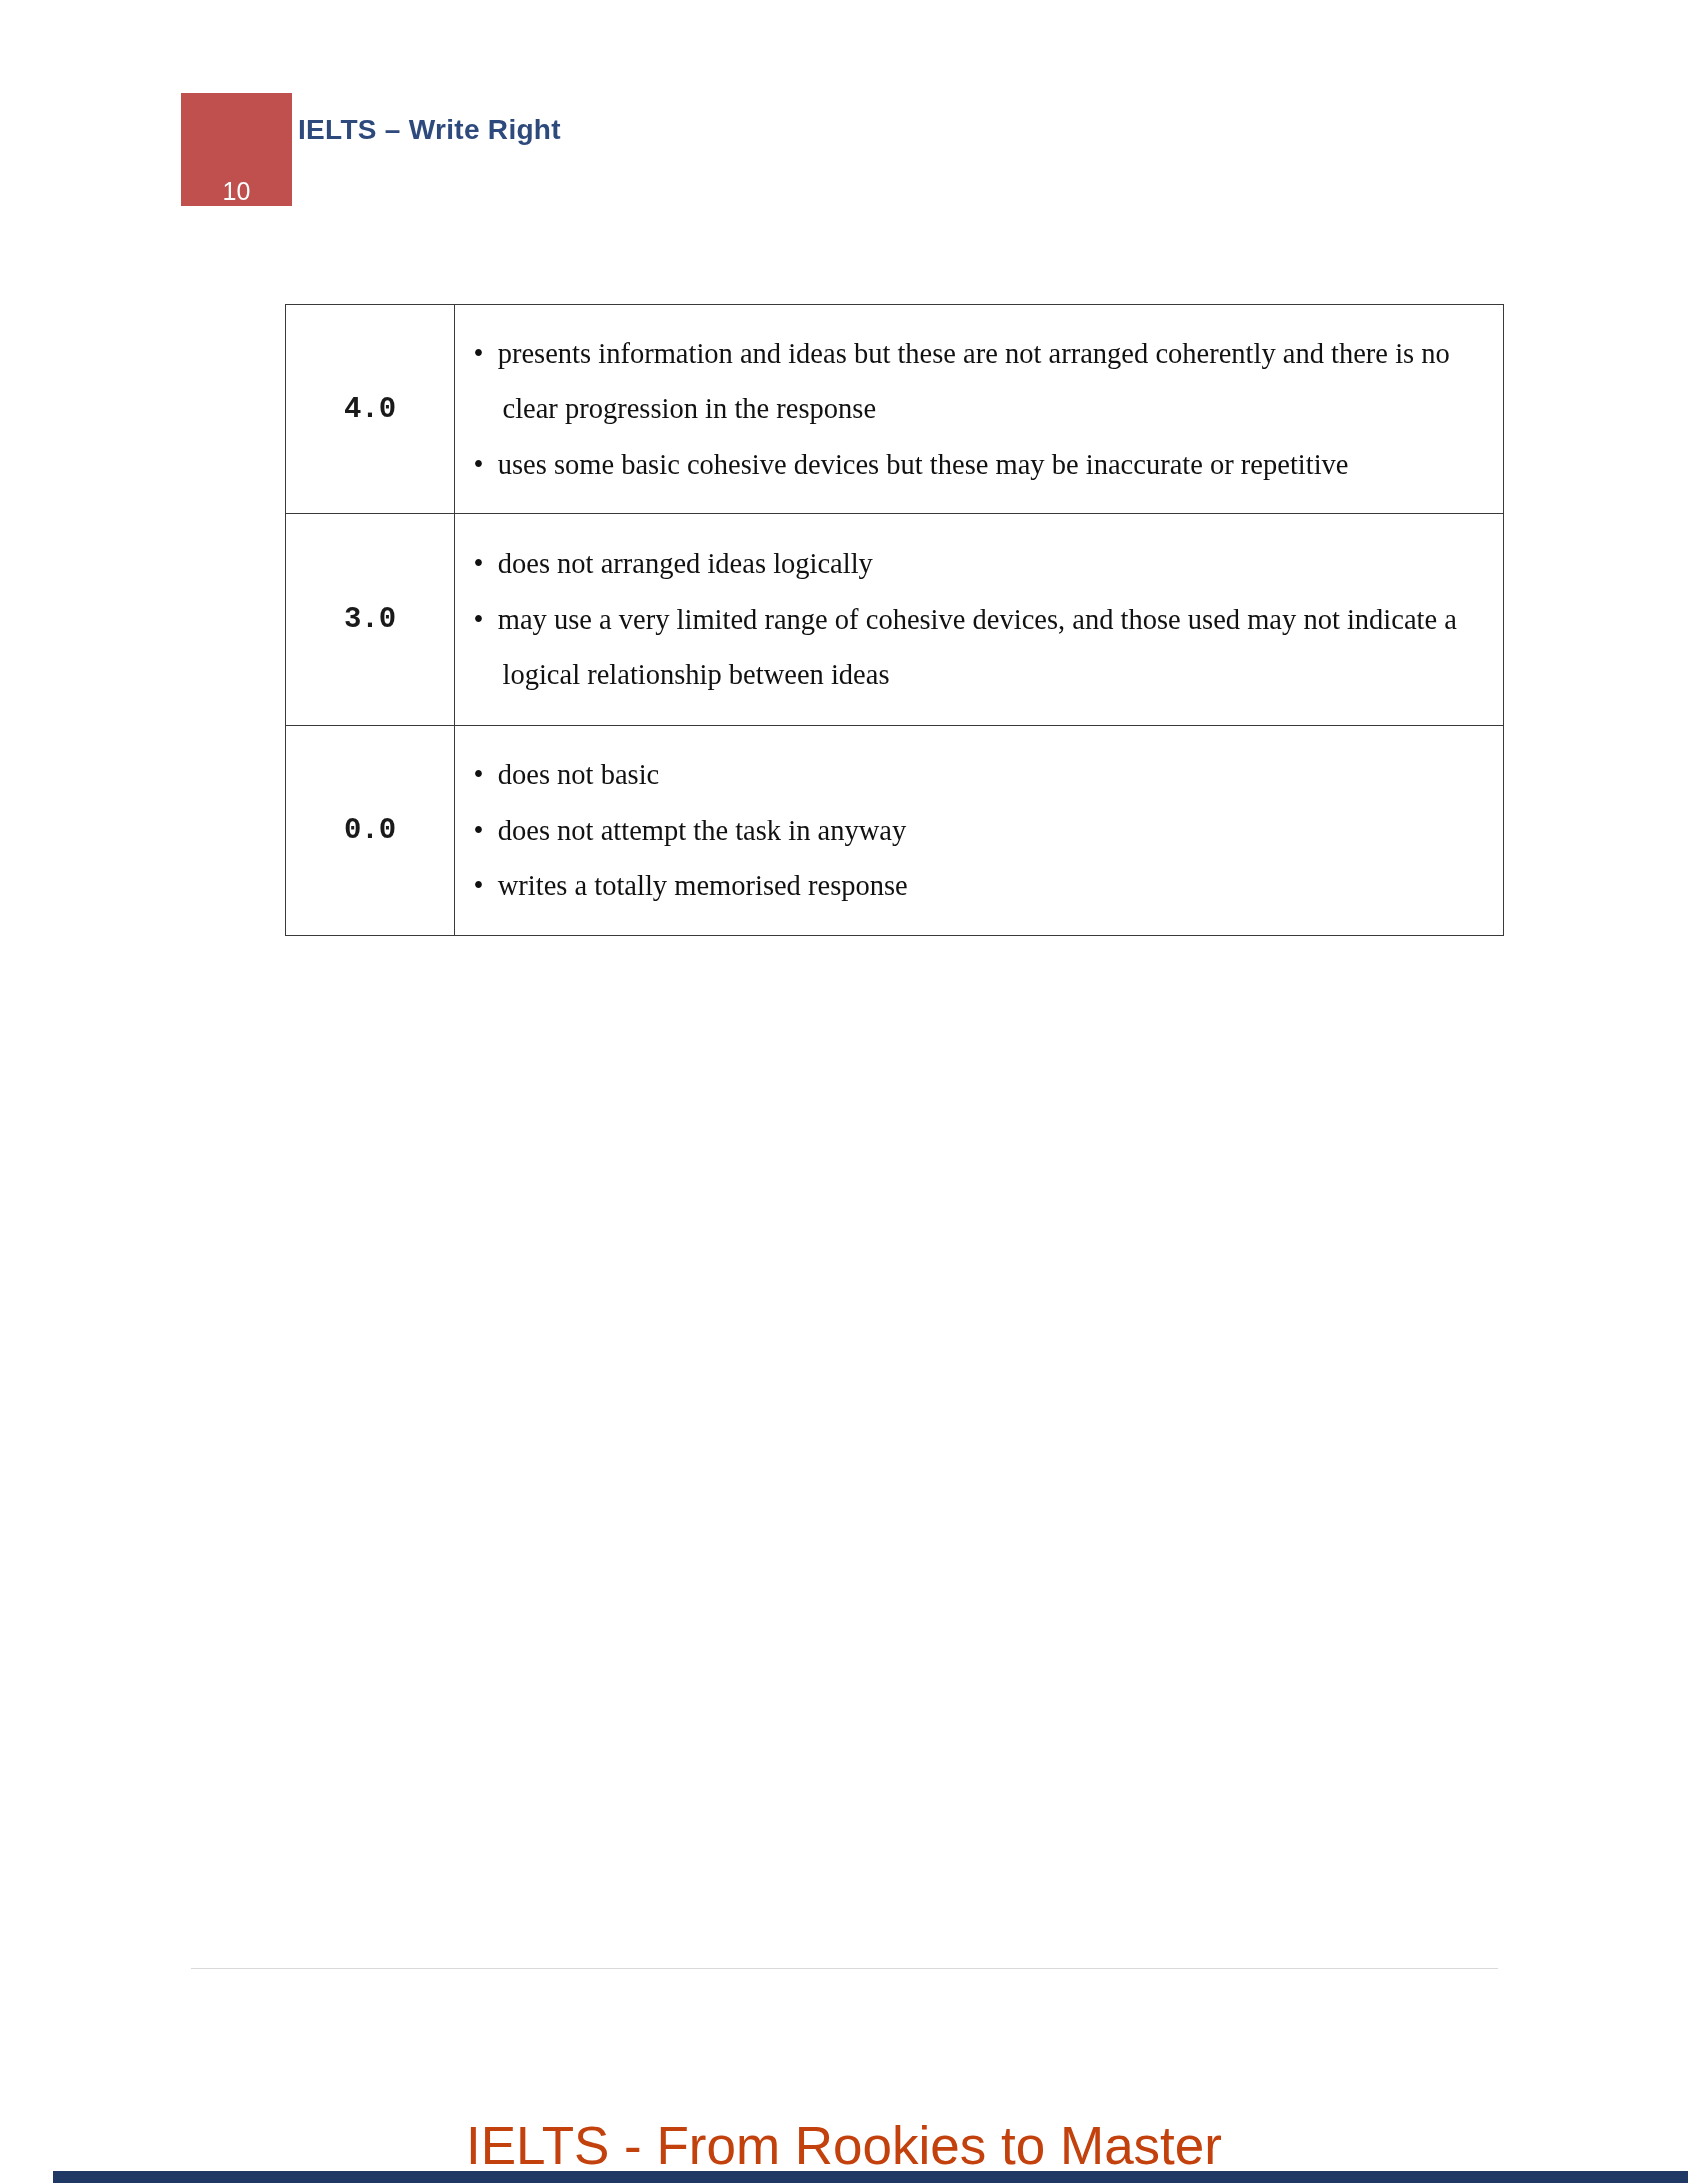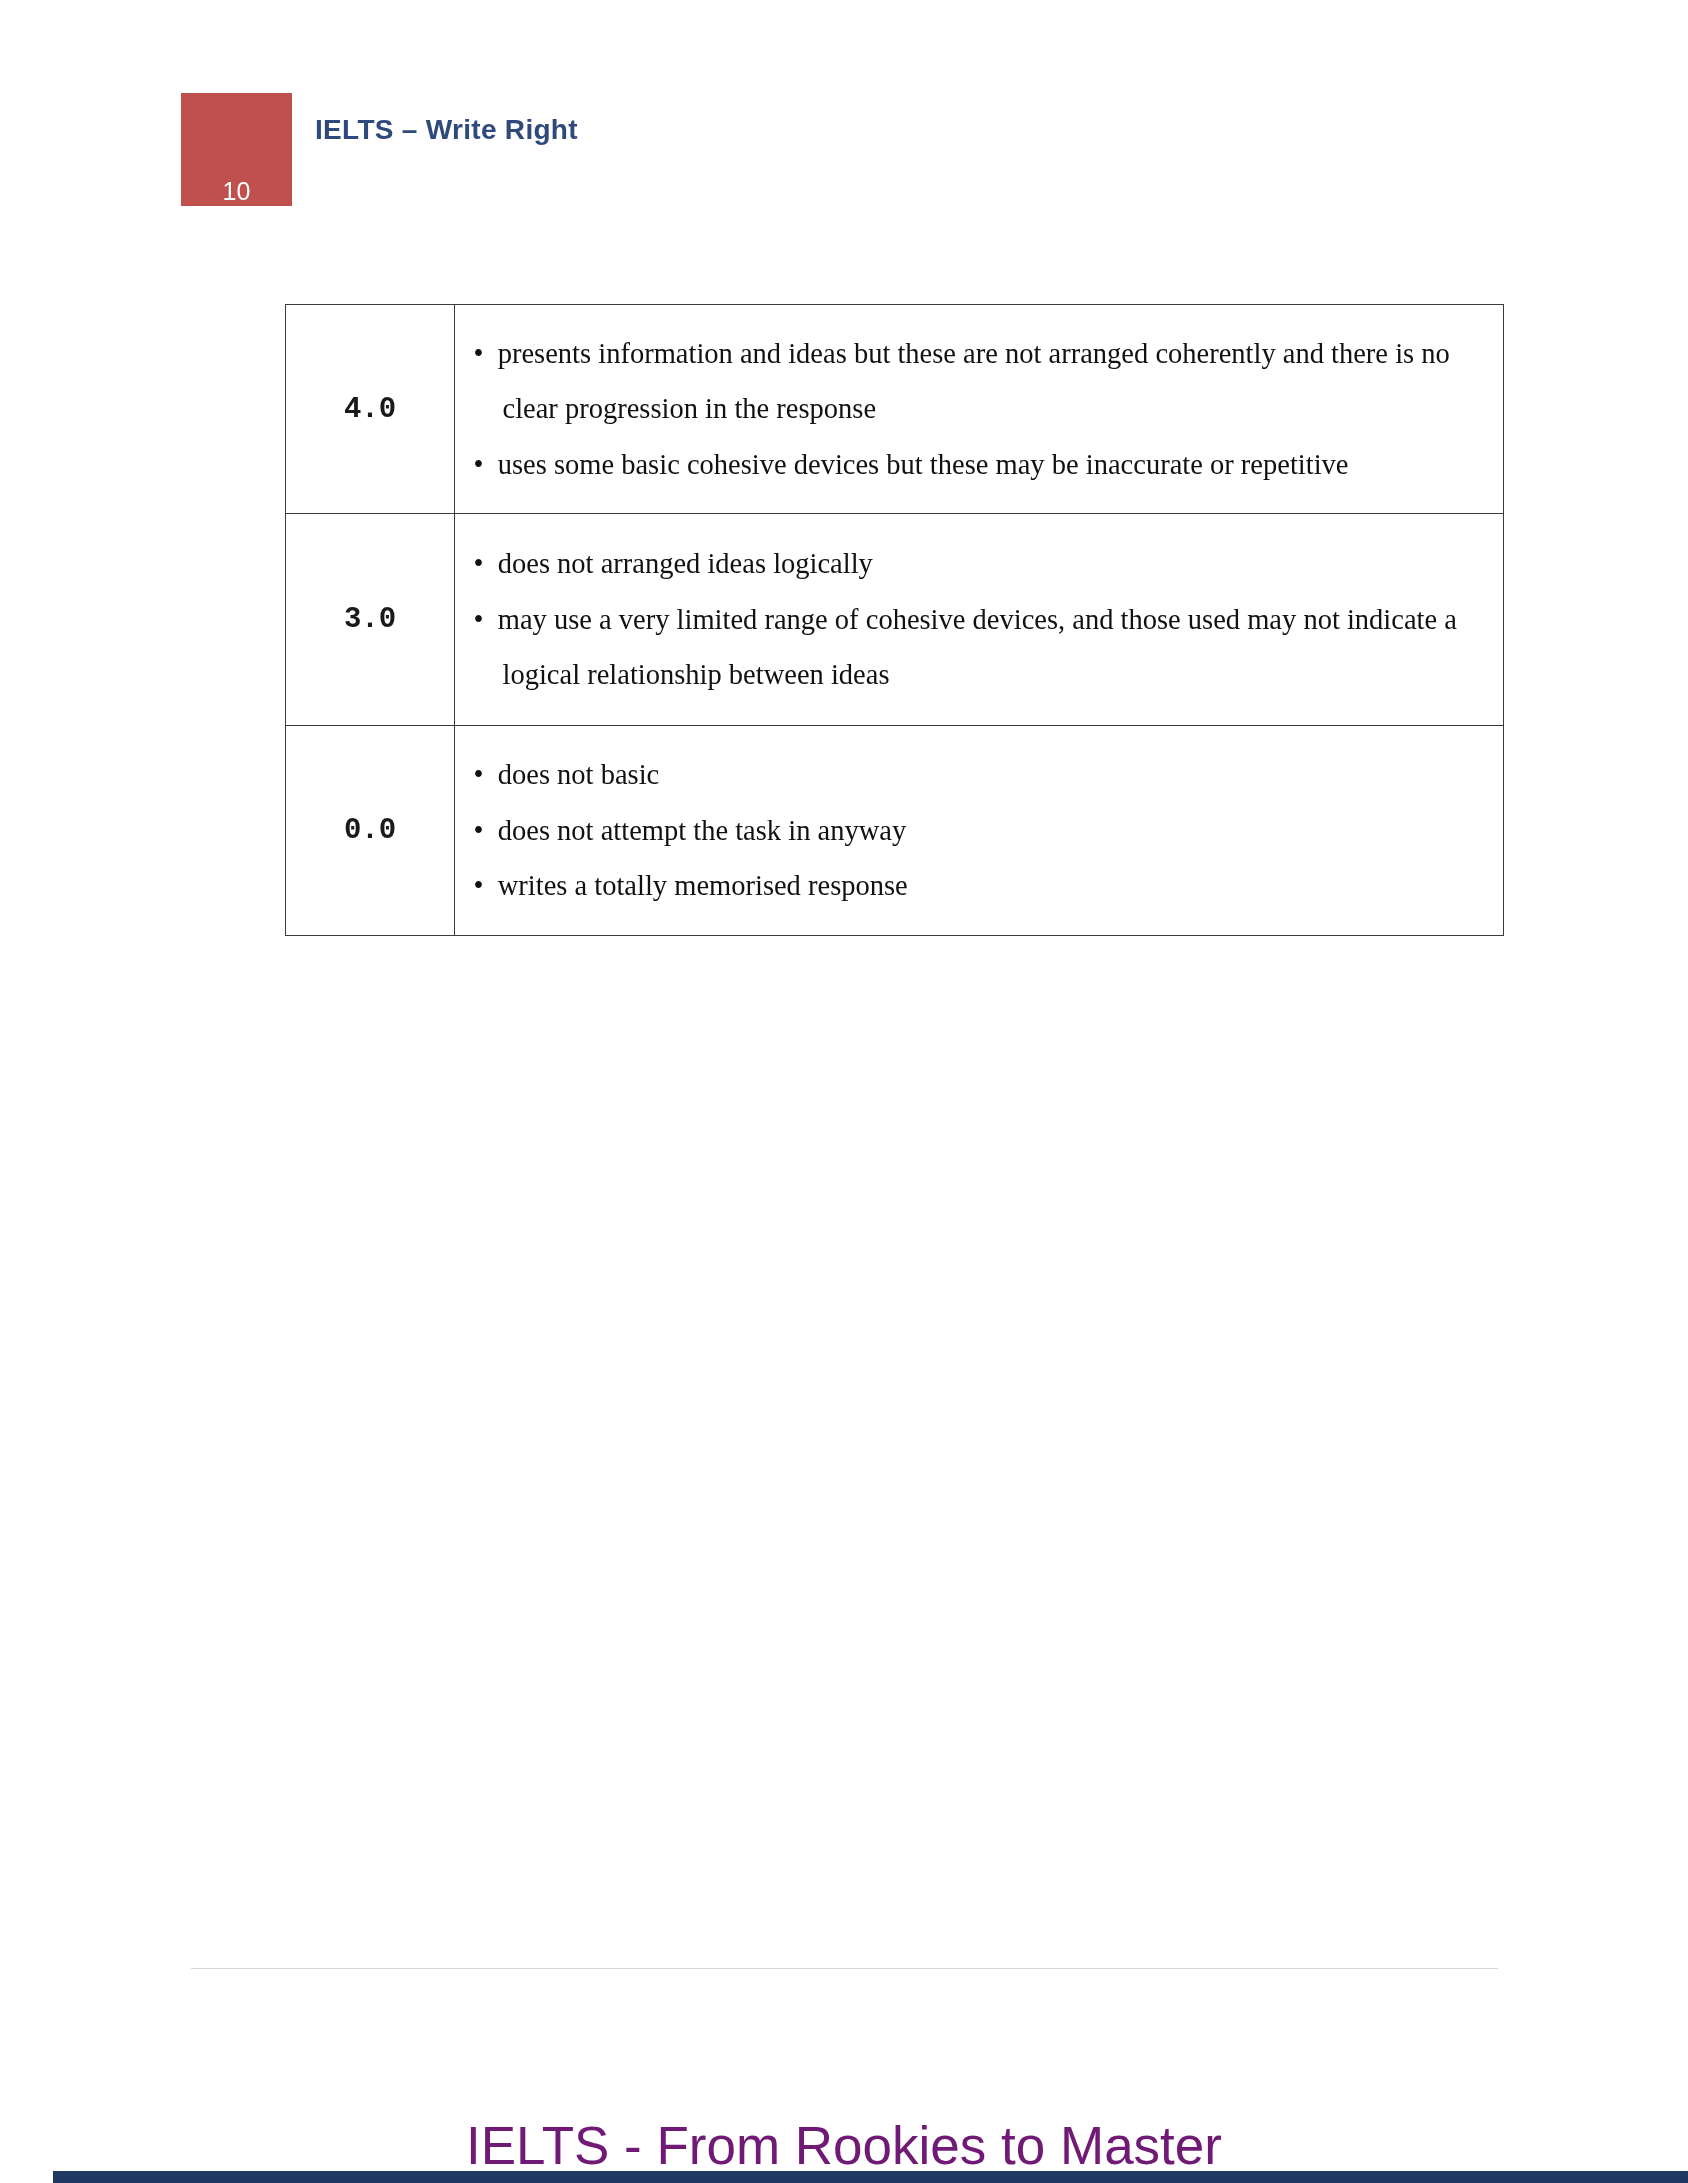--- a/index.html
+++ b/index.html
@@ -27,21 +27,21 @@
     background: #c0504d;
     color: #ffffff;
     display: flex;
     align-items: flex-end;
     justify-content: center;
     font-family: "Liberation Sans", sans-serif;
     font-size: 25px;
   }
   .header-title {
     position: absolute;
-    left: 315px;
+    left: 298px;
     top: 114px;
     font-family: "Liberation Sans", sans-serif;
     font-size: 28px;
     font-weight: 600;
     color: #2e4a7d;
     letter-spacing: 0.3px;
   }
 
   
   .rubric-table {
@@ -98,21 +98,21 @@
     background: #d9d9d9;
   }
   .footer-title {
     position: absolute;
     left: 0;
     width: 1688px;
     top: 2115px;
     text-align: center;
     font-family: "Liberation Sans", sans-serif;
     font-size: 53px;
-    color: #701a75;
+    color: #c2410c;
     white-space: nowrap;
   }
   .bottom-bar {
     position: absolute;
     left: 53px;
     right: 0;
     bottom: 0;
     height: 12px;
     background: #203864;
   }

